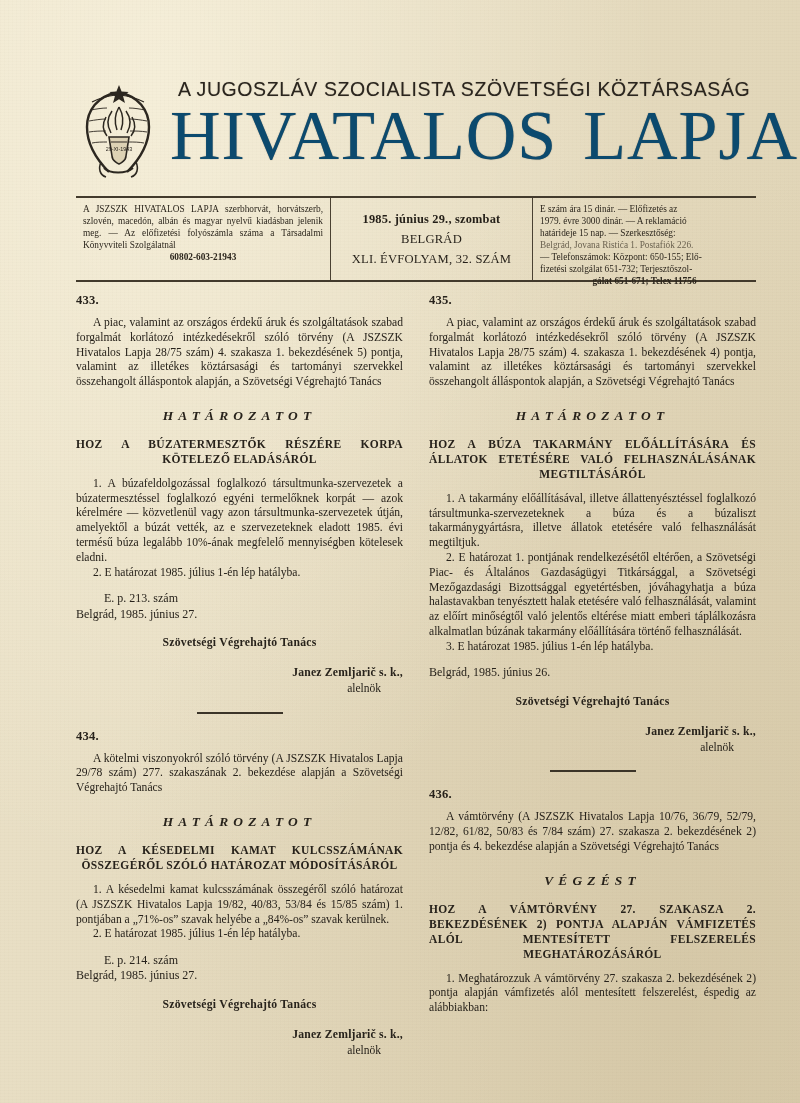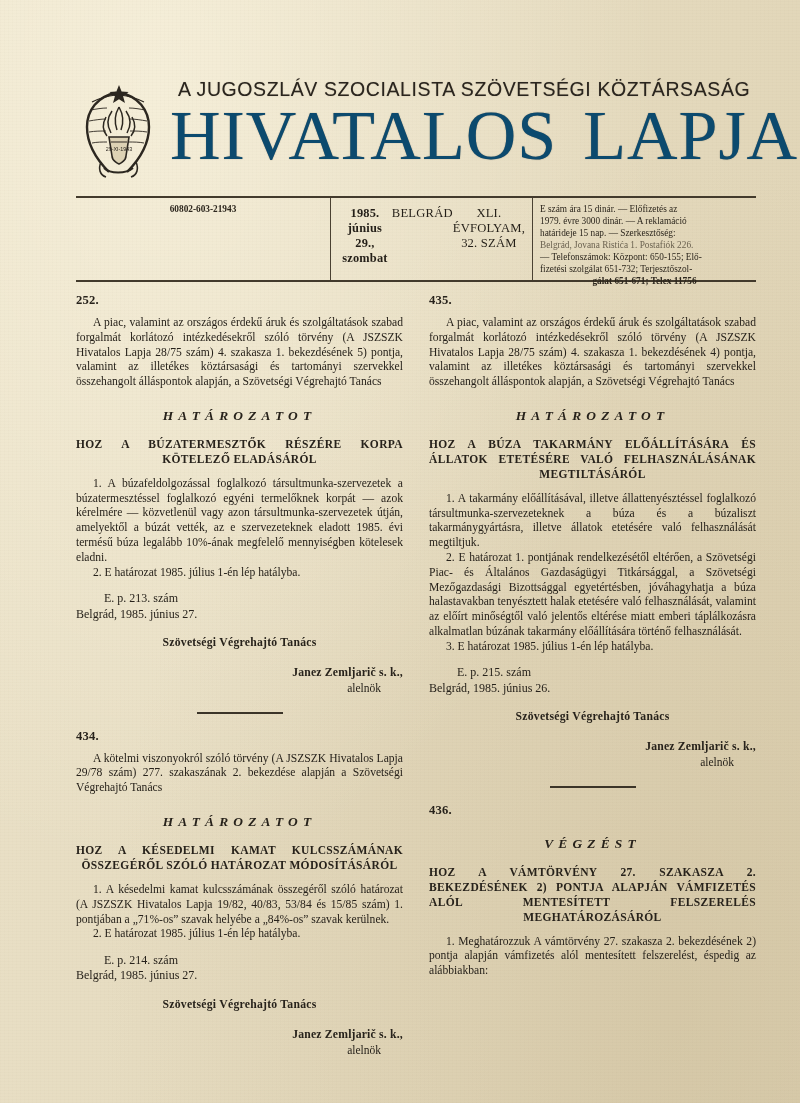--- a/index.html
+++ b/index.html
@@ -94,21 +94,21 @@
     border-bottom: 2.2px solid #423a2c;
     display: flex;
     align-items: stretch;
   }
   .infocell {
     padding: 5px 7px 4px 7px;
     box-sizing: border-box;
   }
   .infocell.left  { width: 255px; border-right: 1.6px solid #4a4132; }
   .infocell.mid   { width: 202px; border-right: 1.6px solid #4a4132;
-                    display:flex; justify-content:center; }
+                    display:flex; flex-direction:column; justify-content:center; }
   .infocell.right { flex: 1; }
 
   .blurb {
     font-family: "Liberation Serif", "DejaVu Serif", serif;
     font-size: 9.3px;
     line-height: 1.30;
     text-align: justify;
     color: #2c261d;
   }
   .blurb .faded { color: #6b6250; }
@@ -270,20 +270,21 @@
       <div class="bigtitle">
         <span class="word">HIVATALOS</span><span class="word">LAPJA</span>
       </div>
     </div>
   </div>
 
   <div class="infobar">
 
     <div class="infocell left">
       <div class="blurb">
+        <span>A JSZSZK HIVATALOS LAPJA szerbhorvát, horvátszerb, szlovén, macedón, albán és magyar nyelvű kiadásban jelenik meg. — Az előfizetési folyószámla száma a Társadalmi Könyvviteli Szolgálatnál</span>
         <span class="ctr">60802-603-21943</span>
       </div>
     </div>
 
     <div class="infocell mid">
       <div class="mid-line date">1985. június 29., szombat</div>
       <div class="mid-line">BELGRÁD</div>
       <div class="mid-line">XLI. ÉVFOLYAM, 32. SZÁM</div>
     </div>
 
@@ -298,21 +299,21 @@
         <div class="ctr">gálat 651-671; Telex 11756</div>
       </div>
     </div>
   </div>
 
   <div class="columns">
 
     <div class="col">
 
       <div>
-        <div class="itemno">252.</div>
+        <div class="itemno">433.</div>
         <p class="para">A piac, valamint az országos érdekű áruk és szolgáltatások szabad forgalmát korlátozó intézkedésekről szóló törvény (A JSZSZK Hivatalos Lapja 28/75 szám) 4. szakasza 1. bekezdésének 5) pontja, valamint az illetékes köztársasági és tartományi szervekkel összehangolt álláspontok alapján, a Szövetségi Végrehajtó Tanács</p>
         <div class="acttype">HATÁROZATOT</div>
         <div class="acttitle">HOZ A BÚZATERMESZTŐK RÉSZÉRE KORPA KÖTELEZŐ ELADÁSÁRÓL</div>
         <p class="para">1. A búzafeldolgozással foglalkozó társultmunka-szervezetek a búzatermesztéssel foglalkozó egyéni termelőknek korpát — azok kérelmére — közvetlenül vagy azon társultmunka-szervezetek útján, amelyektől a búzát vették, az e szervezeteknek eladott 1985. évi termésű búza legalább 10%-ának megfelelő mennyiségben kötelesek eladni.</p>
         <p class="para">2. E határozat 1985. július 1-én lép hatályba.</p>
         <div class="spacer10"></div>
         <p class="epline ind">E. p. 213. szám</p>
         <p class="epline">Belgrád, 1985. június 27.</p>
         <div class="signer-org">Szövetségi Végrehajtó Tanács</div>
         <div class="signer-name">Janez Zemljarič s. k.,</div>
@@ -341,30 +342,30 @@
 
       <div>
         <div class="itemno">435.</div>
         <p class="para">A piac, valamint az országos érdekű áruk és szolgáltatások szabad forgalmát korlátozó intézkedésekről szóló törvény (A JSZSZK Hivatalos Lapja 28/75 szám) 4. szakasza 1. bekezdésének 4) pontja, valamint az illetékes köztársasági és tartományi szervekkel összehangolt álláspontok alapján, a Szövetségi Végrehajtó Tanács</p>
         <div class="acttype">HATÁROZATOT</div>
         <div class="acttitle">HOZ A BÚZA TAKARMÁNY ELŐÁLLÍTÁSÁRA ÉS ÁLLATOK ETETÉSÉRE VALÓ FELHASZNÁLÁSÁNAK MEGTILTÁSÁRÓL</div>
         <p class="para">1. A takarmány előállításával, illetve állattenyésztéssel foglalkozó társultmunka-szervezeteknek a búza és a búzaliszt takarmánygyártásra, illetve állatok etetésére való felhasználását megtiltjuk.</p>
         <p class="para">2. E határozat 1. pontjának rendelkezésétől eltérően, a Szövetségi Piac- és Általános Gazdaságügyi Titkársággal, a Szövetségi Mezőgazdasági Bizottsággal egyetértésben, jóváhagyhatja a búza halastavakban tenyésztett halak etetésére való felhasználását, valamint az előírt minőségtől való jelentős eltérése miatt emberi táplálkozásra alkalmatlan búzának takarmány előállítására történő felhasználását.</p>
         <p class="para">3. E határozat 1985. július 1-én lép hatályba.</p>
         <div class="spacer10"></div>
-        <p class="epline ind">E. p. 215. szám</p>
         <p class="epline">Belgrád, 1985. június 26.</p>
         <div class="signer-org">Szövetségi Végrehajtó Tanács</div>
         <div class="signer-name">Janez Zemljarič s. k.,</div>
         <div class="signer-role">alelnök</div>
       </div>
 
       <div class="rule"></div>
 
       <div>
         <div class="itemno">436.</div>
+        <p class="para">A vámtörvény (A JSZSZK Hivatalos Lapja 10/76, 36/79, 52/79, 12/82, 61/82, 50/83 és 7/84 szám) 27. szakasza 2. bekezdésének 2) pontja és 4. bekezdése alapján a Szövetségi Végrehajtó Tanács</p>
         <div class="acttype">VÉGZÉST</div>
         <div class="acttitle">HOZ A VÁMTÖRVÉNY 27. SZAKASZA 2. BEKEZDÉSÉNEK 2) PONTJA ALAPJÁN VÁMFIZETÉS ALÓL MENTESÍTETT FELSZERELÉS MEGHATÁROZÁSÁRÓL</div>
         <p class="para">1. Meghatározzuk A vámtörvény 27. szakasza 2. bekezdésének 2) pontja alapján vámfizetés alól mentesített felszerelést, éspedig az alábbiakban:</p>
       </div>
     </div>
   </div>
 </div>
 
 </body></html>

